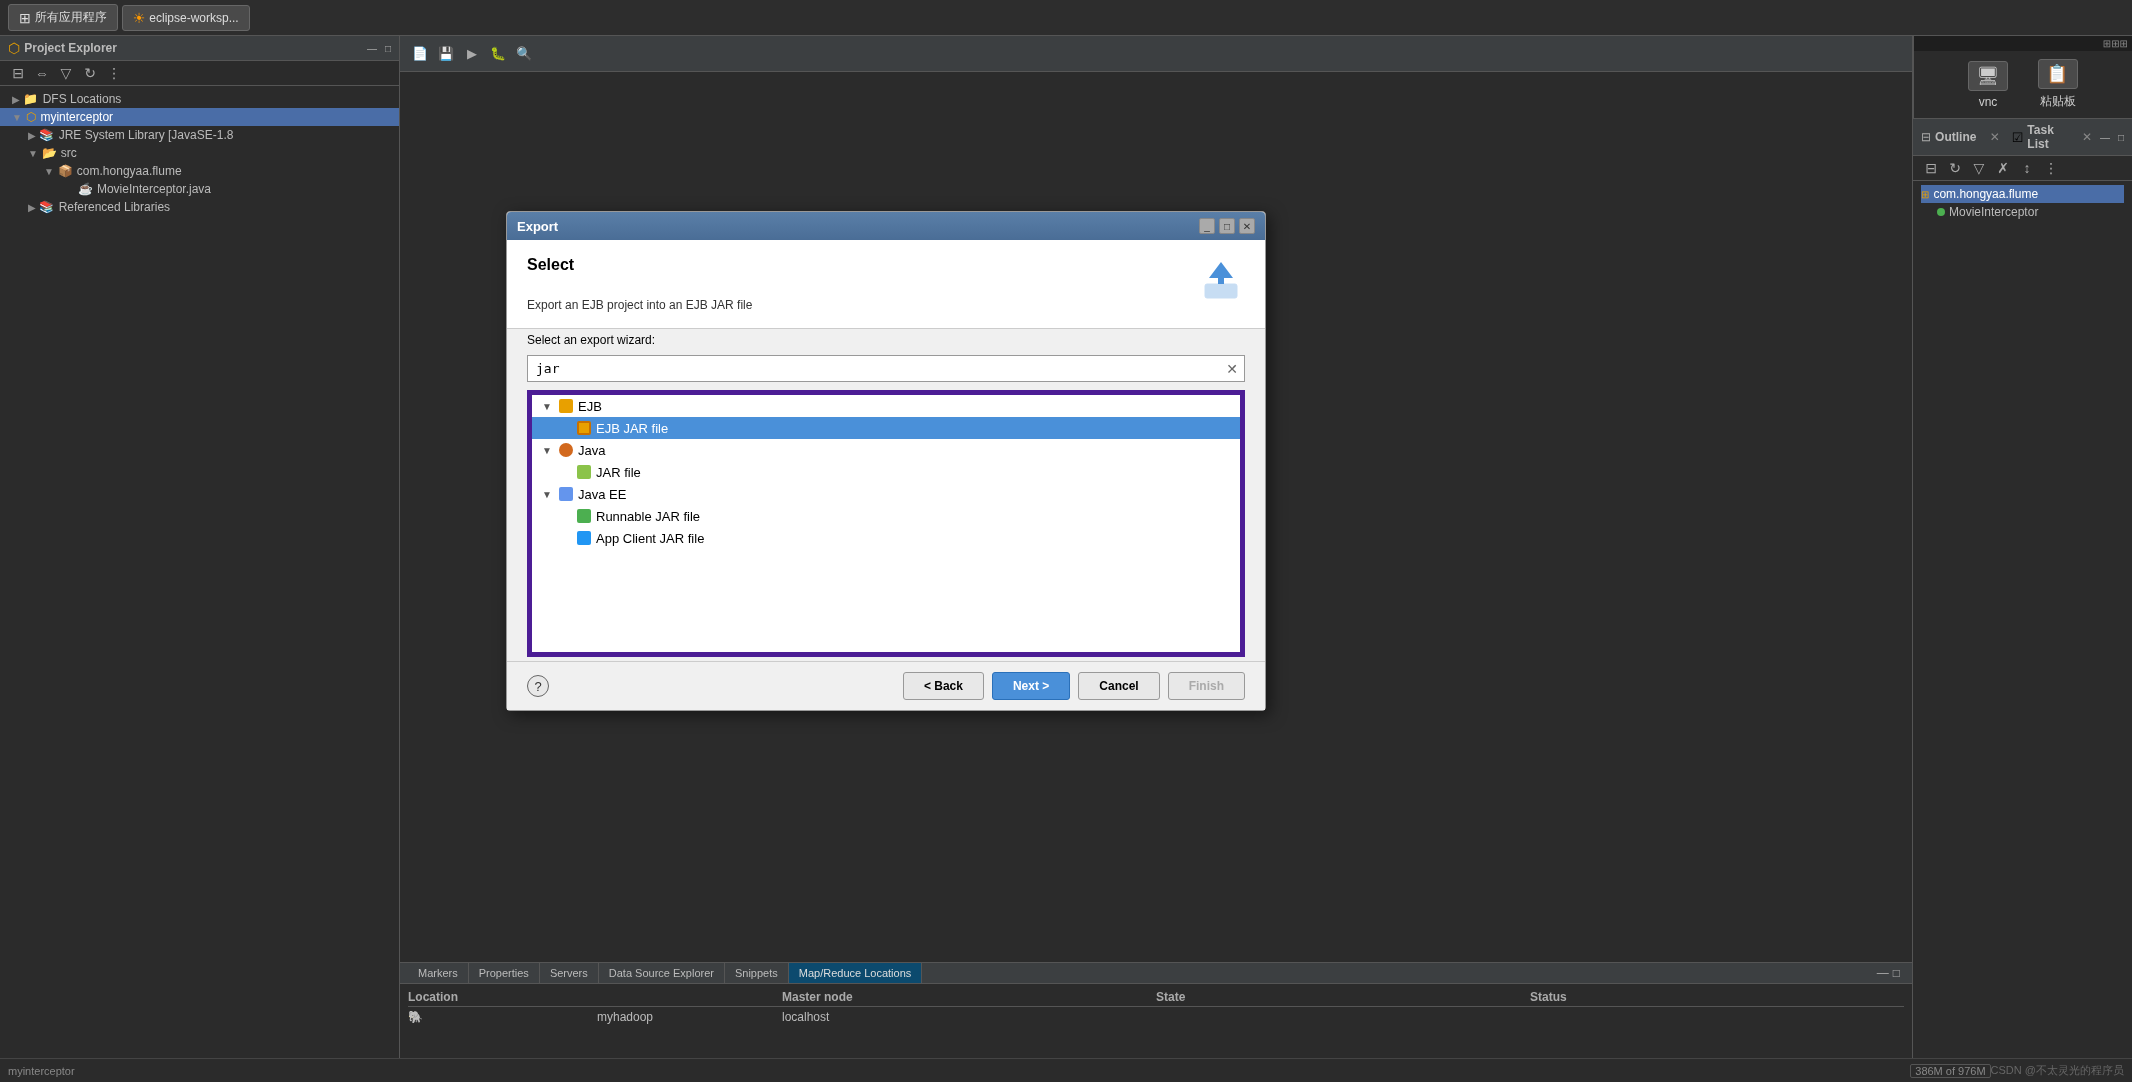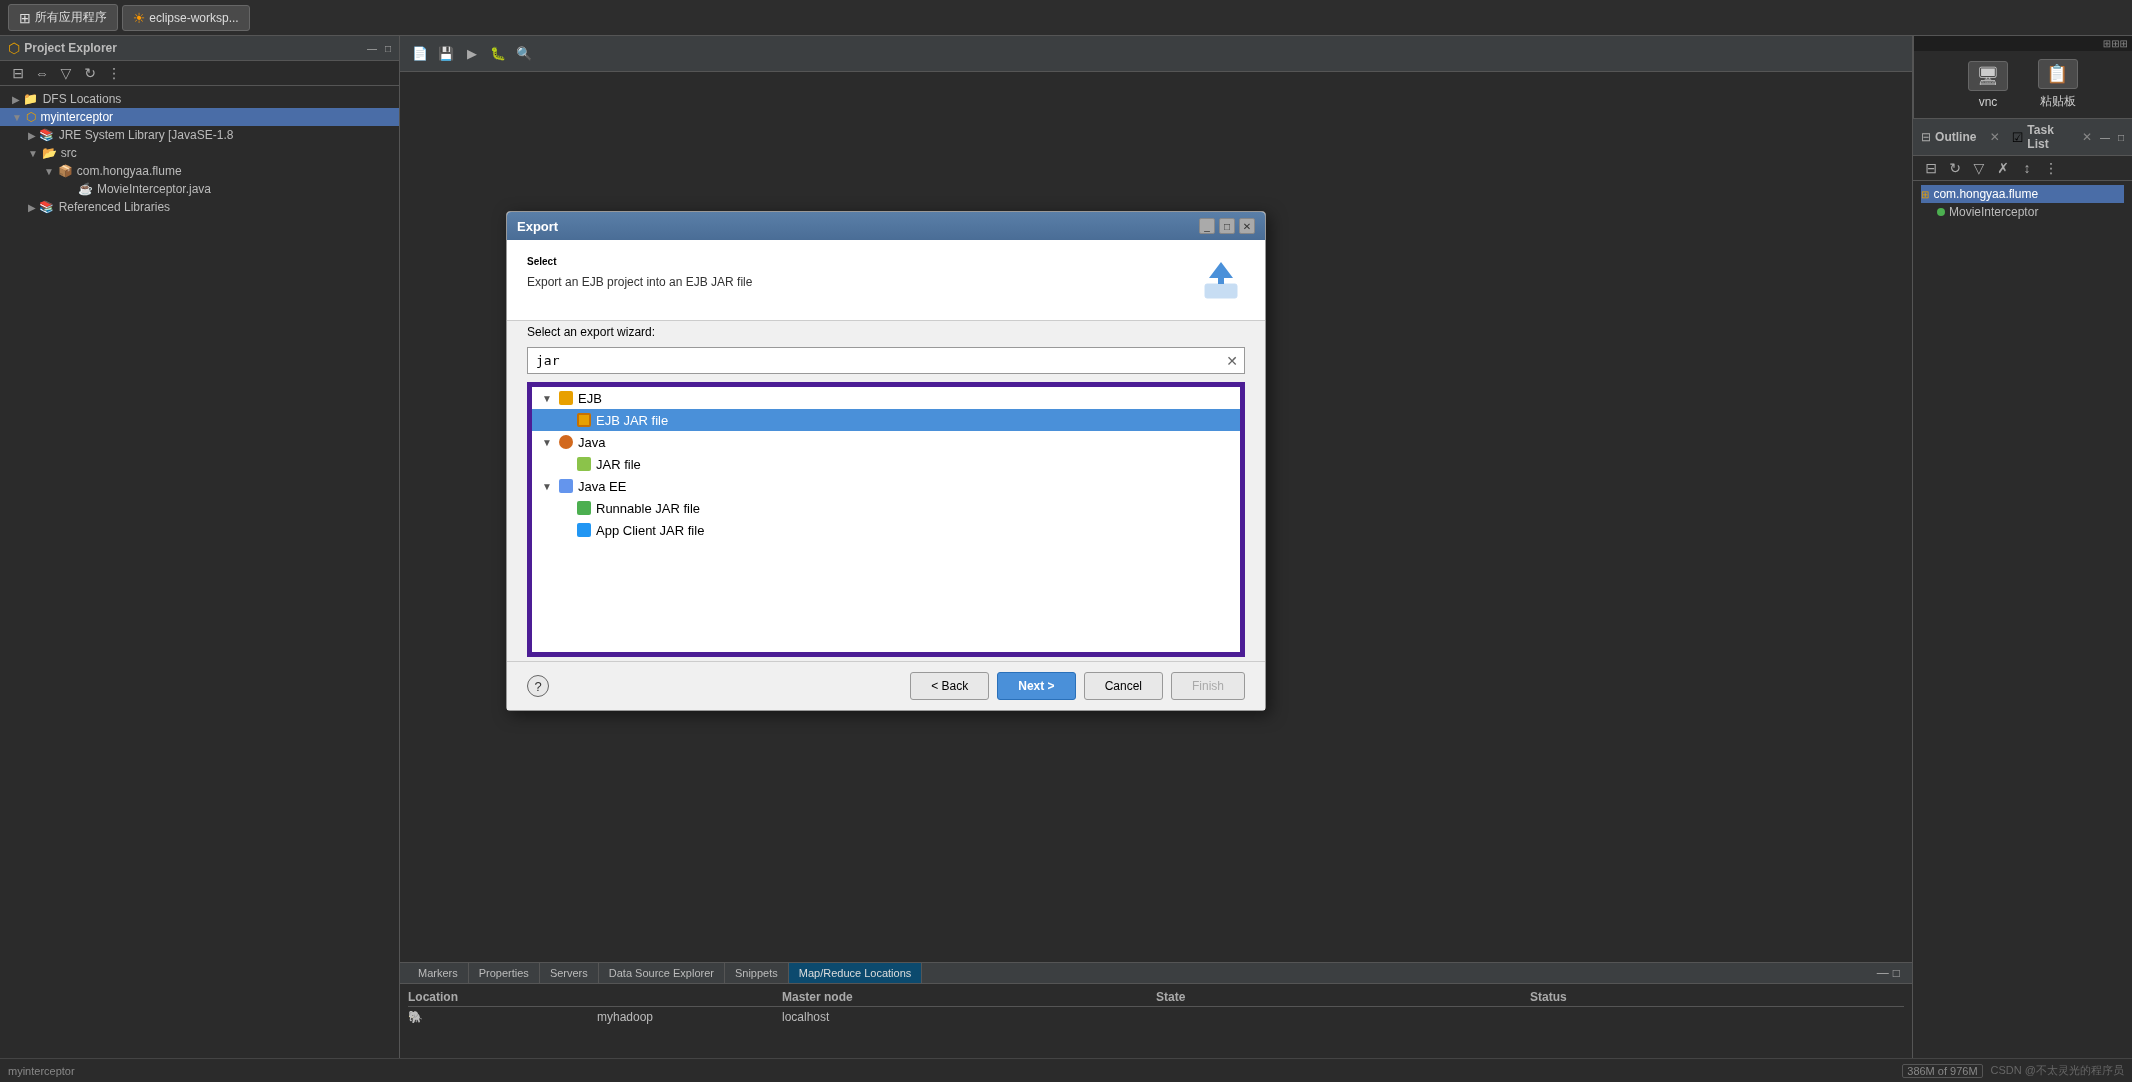--- a/index.html
+++ b/index.html
@@ -210,21 +210,21 @@
       background: #2b2b2b;
       border-top: 1px solid #444;
       display: flex;
       align-items: center;
       padding: 0 8px;
       color: #888;
       font-size: 11px;
       gap: 8px;
     }
     .status-left { flex: 1; }
-    .status-right { display: flex; gap: 8px; align-items: center; }
+    .status-right { display: flex; align-items: center; }
 
     
     .dialog-overlay {
       position: absolute;
       top: 0; left: 0; right: 0; bottom: 0;
       display: flex;
       align-items: center;
       justify-content: center;
       pointer-events: none;
       z-index: 100;
@@ -278,24 +278,24 @@
     .dialog-header-section {
       background: #fff;
       padding: 16px 20px;
       display: flex;
       align-items: flex-start;
       justify-content: space-between;
       border-bottom: 1px solid #ccc;
     }
     .dialog-header-text {}
     .dialog-header-title {
-      font-size: 10px;
+      font-size: 16px;
       font-weight: bold;
       color: #000;
-      margin-bottom: 8px;
+      margin-bottom: 24px;
     }
     .dialog-header-desc {
       font-size: 12px;
       color: #333;
     }
     .dialog-header-icon {
       width: 48px;
       height: 48px;
       display: flex;
       align-items: center;
@@ -460,20 +460,21 @@
     }
     .footer-spacer { flex: 1; }
     .dialog-btn {
       padding: 6px 20px;
       border: 1px solid #999;
       background: #e8e8e8;
       border-radius: 3px;
       cursor: pointer;
       font-size: 12px;
       color: #000;
+      font-weight: bold;
     }
     .dialog-btn.primary {
       background: #4a90d9;
       border-color: #2a70b9;
       color: #fff;
       font-weight: bold;
     }
     .dialog-btn.disabled {
       color: #aaa;
       cursor: not-allowed;

